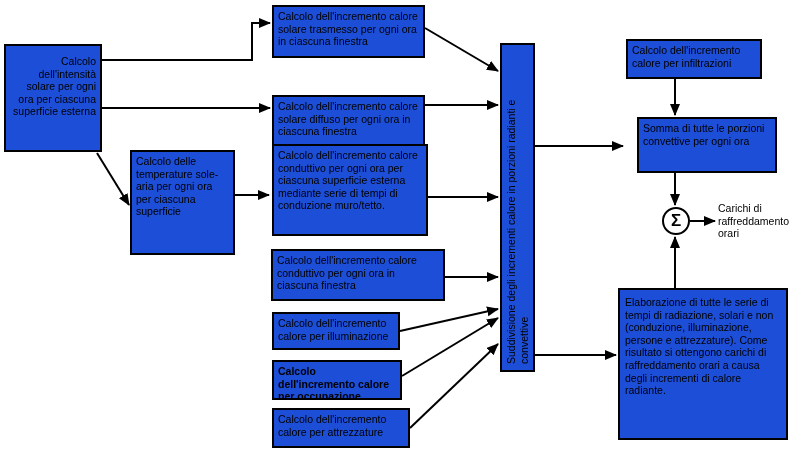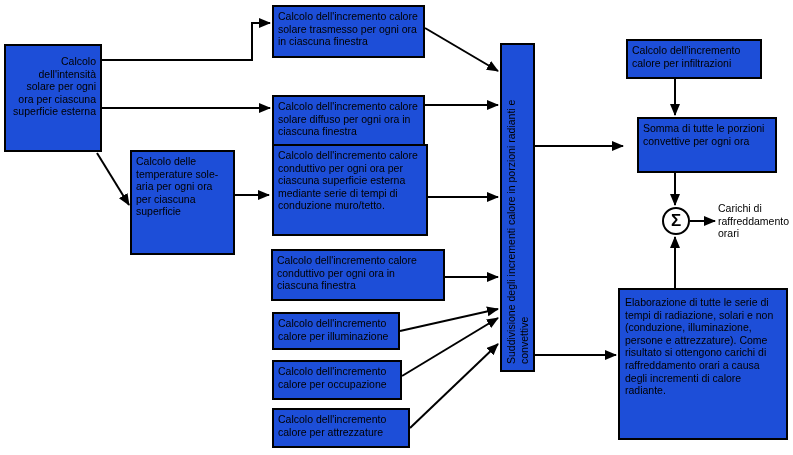--- a/index.html
+++ b/index.html
@@ -40,21 +40,21 @@
     font-size:17px;font-weight:bold;
   }
   
   #b-intensita     {left:4px;   top:44px;  width:98px;  height:108px; padding-top:9px;text-align:right;}
   #b-temperature   {left:130px; top:150px; width:105px; height:105px;}
   #b-trasmesso     {left:272px; top:5px;   width:153px; height:53px;}
   #b-diffuso       {left:272px; top:75px;  width:153px; height:52px;margin-top:20px;}
   #b-cond-sup      {left:272px; top:144px; width:156px; height:92px;}
   #b-cond-fin      {left:271px; top:249px; width:174px; height:52px;}
   #b-illuminazione {left:272px; top:312px; width:128px; height:38px;}
-  #b-occupazione   {left:272px; top:360px; width:130px; height:40px;}
+  #b-occupazione   {left:272px; top:360px; width:130px; height:40px;font-weight:bold;}
   #b-attrezzature  {left:272px; top:408px; width:138px; height:40px;}
   #b-suddivisione  {left:500px; top:43px;  width:35px;  height:329px;}
   #b-infiltrazioni {left:626px; top:39px;  width:136px; height:40px;}
   #b-somma         {left:625px; top:117px; width:140px; height:56px;margin-left:12px;}
   #b-elaborazione  {left:618px; top:288px; width:170px; height:152px; padding:6px 5px;}
   #n-sigma         {left:662px; top:207px;}
   #t-carichi       {left:718px; top:202px; width:80px;}
 </style>
 </head>
 <body>

